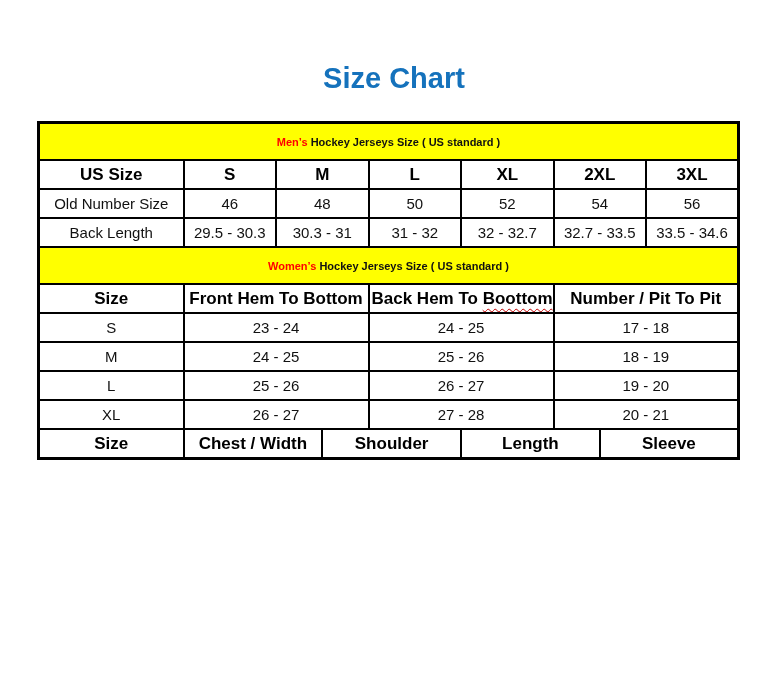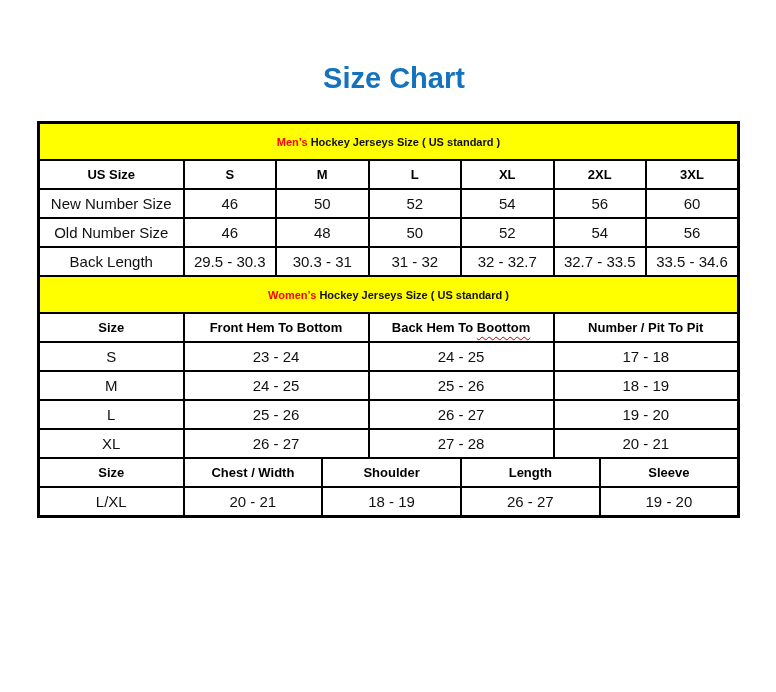--- a/index.html
+++ b/index.html
@@ -51,21 +51,21 @@
   .band-cell {
     background: var(--band-yellow, #FFFF00);
     font-weight: 700;
     font-size: 11px;
     height: 31px;
     color: #000000;
     margin-top: 48px;
   }
   .band-highlight { color: var(--accent-red, #FF0000); }
   .header-row th {
-    font-size: 13px;
+    font-size: 17px;
     font-weight: 700;
     height: 23px;
     color: #000000;
   }
   .data-row td {
     font-size: 15px;
     font-weight: 400;
     height: 23px;
   }
   .row-label { font-weight: 700; }
@@ -105,29 +105,20 @@
           <td class="band-cell" colspan="13"><span class="band-highlight">Men’s</span> <span>Hockey Jerseys Size ( US standard )</span></td>
         </tr>
         <tr class="header-row">
           <th colspan="1">US Size</th>
           <th colspan="2">S</th>
           <th colspan="2">M</th>
           <th colspan="2">L</th>
           <th colspan="2">XL</th>
           <th colspan="2">2XL</th>
           <th colspan="2">3XL</th>
-        </tr>
-        <tr class="data-row">
-          <td class="row-label men-label">New Number Size</td>
-          <td class="value-cell" colspan="2">46</td>
-          <td class="value-cell" colspan="2">50</td>
-          <td class="value-cell" colspan="2">52</td>
-          <td class="value-cell" colspan="2">54</td>
-          <td class="value-cell" colspan="2">56</td>
-          <td class="value-cell" colspan="2">60</td>
         </tr>
         <tr class="data-row">
           <td class="row-label men-label">Old Number Size</td>
           <td class="value-cell" colspan="2">46</td>
           <td class="value-cell" colspan="2">48</td>
           <td class="value-cell" colspan="2">50</td>
           <td class="value-cell" colspan="2">52</td>
           <td class="value-cell" colspan="2">54</td>
           <td class="value-cell" colspan="2">56</td>
         </tr>
@@ -173,22 +164,15 @@
           <td class="value-cell" colspan="4">27 - 28</td>
           <td class="value-cell" colspan="4">20 - 21</td>
         </tr>
         <tr class="header-row">
           <th colspan="1">Size</th>
           <th colspan="3">Chest / Width</th>
           <th colspan="3">Shoulder</th>
           <th colspan="3">Length</th>
           <th colspan="3">Sleeve</th>
         </tr>
-        <tr class="data-row">
-          <td class="row-label youth-label">L/XL</td>
-          <td class="value-cell" colspan="3">20 - 21</td>
-          <td class="value-cell" colspan="3">18 - 19</td>
-          <td class="value-cell" colspan="3">26 - 27</td>
-          <td class="value-cell" colspan="3">19 - 20</td>
-        </tr>
       </tbody>
   </table>
 </div>
 
 </body></html>

